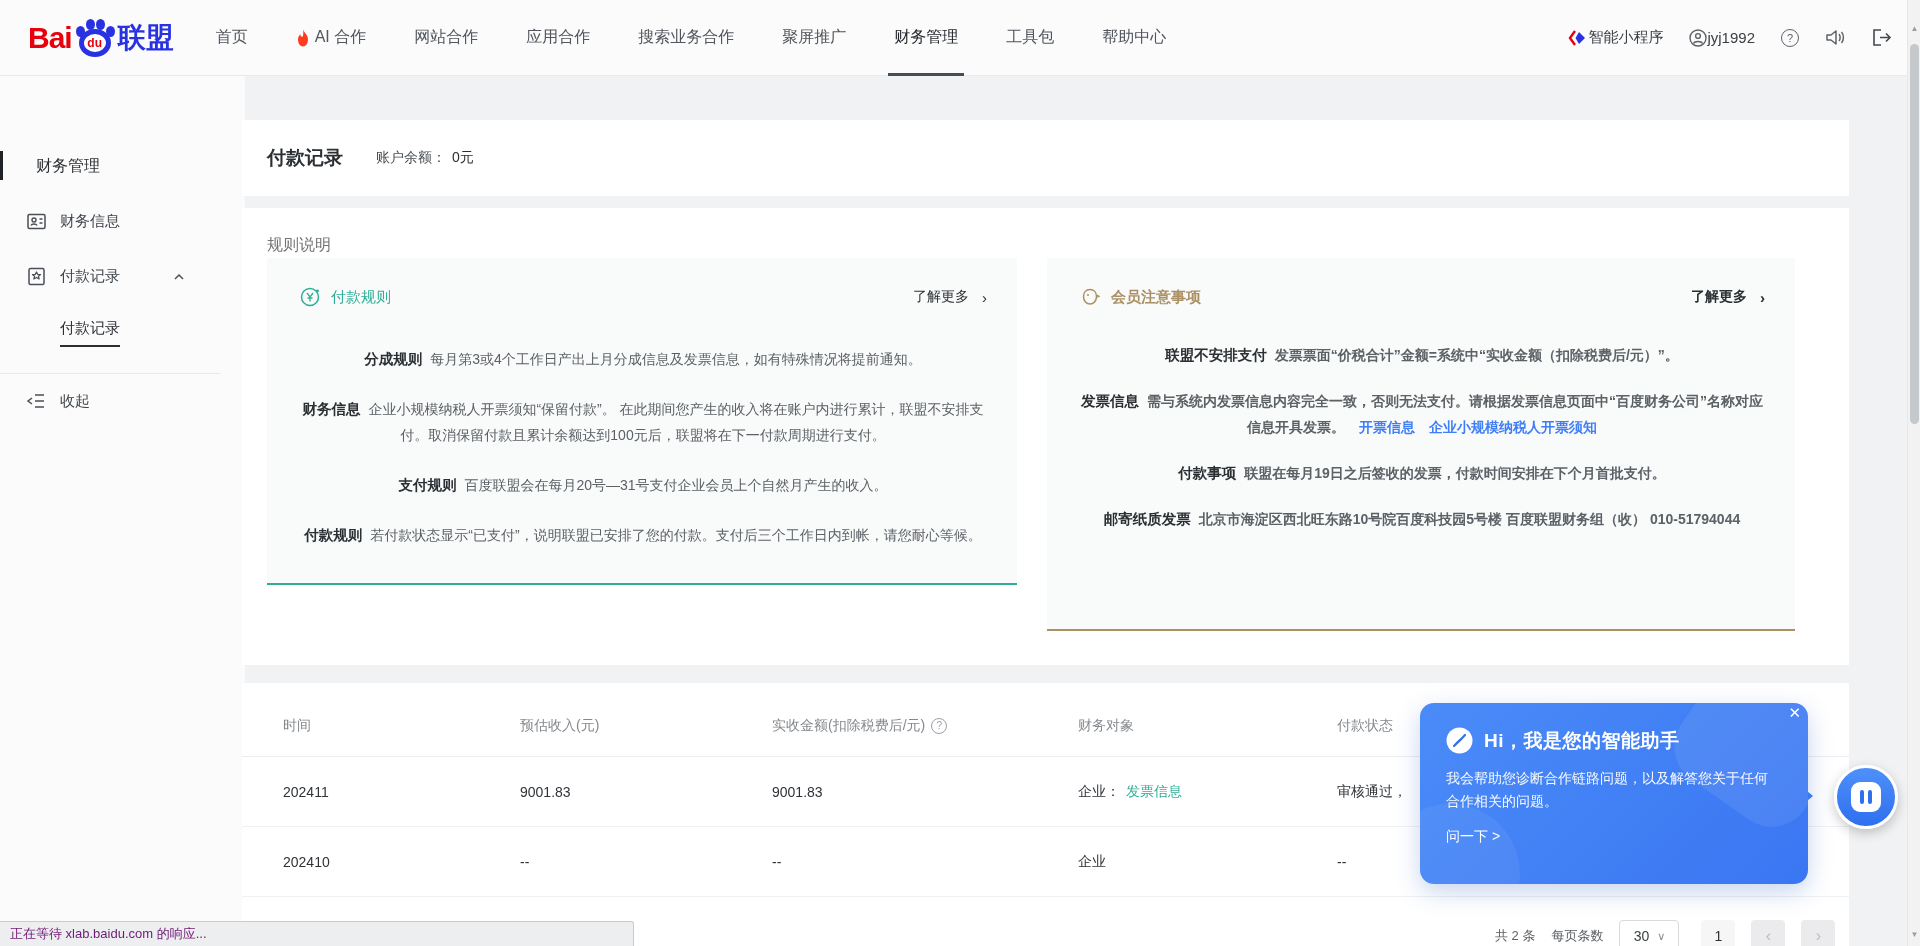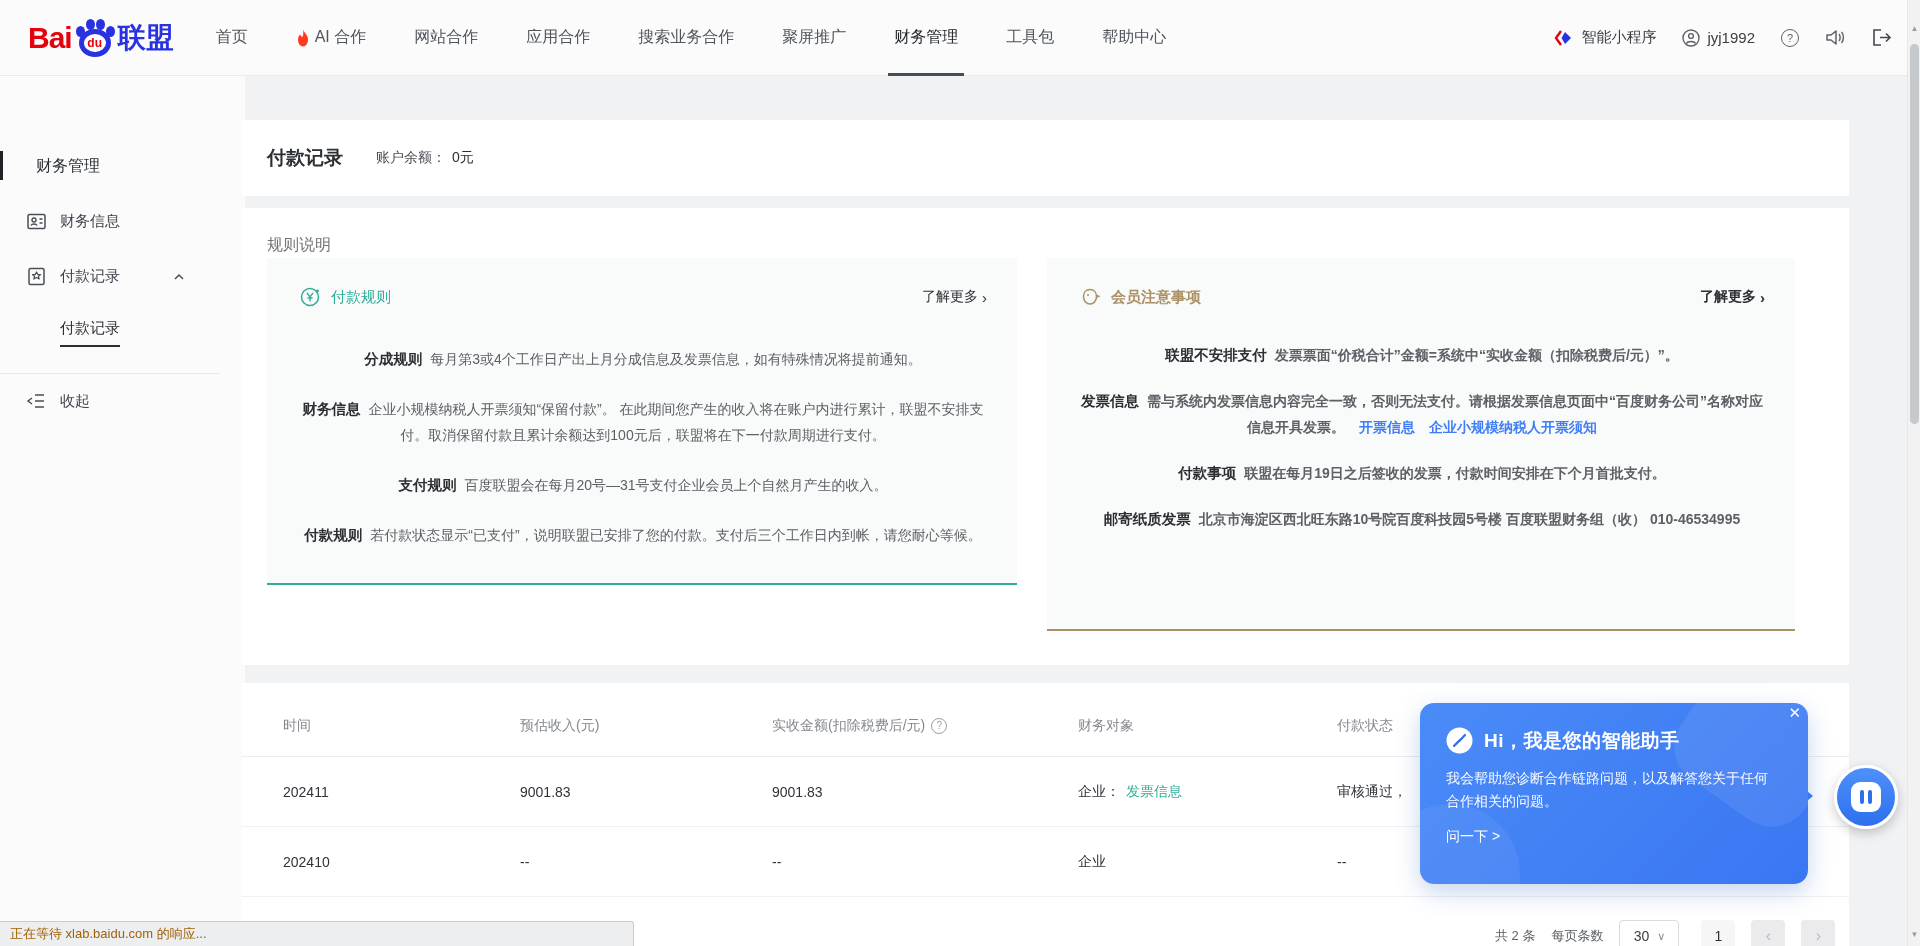--- a/index.html
+++ b/index.html
@@ -32,21 +32,21 @@
   .nav-item {
     position:relative; height:76px; display:flex; align-items:center;
     font-size:16px; color:#51565d; cursor:pointer; white-space:nowrap;
   }
   .nav-item.active { color:#22262b; }
   .nav-item.active::after {
     content:""; position:absolute; left:-6px; right:-6px; bottom:0; height:3px; background:#474d56;
   }
   .flame { width:14px; height:18px; margin-right:5px; }
   .nav-right { margin-left:auto; display:flex; align-items:center; gap:26px; color:#3c4043; font-size:15px; }
-  .nr-group { display:flex; align-items:center; gap:7px; cursor:pointer; }
+  .nr-group { display:flex; align-items:center; cursor:pointer; }
   .circle-q {
     width:18px; height:18px; border:1.5px solid #5f6368; border-radius:50%;
     display:flex; align-items:center; justify-content:center;
     font-size:11px; color:#5f6368; cursor:pointer;
   }
   
   .sidebar { position:absolute; left:0; top:76px; width:245px; bottom:0; background:#fbfbfc; }
   .side-title { position:relative; margin:80px 0 0 36px; font-size:16px; color:#2b2f33; }
   .side-title::before { content:""; position:absolute; left:-36px; top:-5px; width:3px; height:29px; background:#1f2226; }
   .side-item { position:relative; display:flex; align-items:center; margin-top:34px; padding-left:26px; cursor:pointer; color:#3f444a; font-size:15px; }
@@ -68,21 +68,21 @@
   .rules-card { position:absolute; left:242px; top:208px; width:1607px; height:457px; background:#fff; }
   .rules-title { padding:27px 0 0 25px; font-size:16px; color:#737373; }
   .rule-box { position:absolute; top:50px; background:#f9fafa; border-bottom:2px solid #2fae97; }
   .rule-box.left { left:25px; width:750px; height:327px; }
   .rule-box.right { left:805px; width:748px; height:373px; border-bottom-color:#ab9064;font-weight:bold; }
   .rule-head { display:flex; align-items:center; padding:28px 30px 0 32px; }
   .rule-head .rh-icon { width:22px; height:22px; margin-right:10px; }
   .rule-title { font-size:15px; }
   .rule-box.left .rule-title { color:#2fae97; }
   .rule-box.right .rule-title { color:#ab9064; }
-  .rule-more { margin-left:auto; font-size:14px; color:#2b2f33; cursor:pointer; display:flex; align-items:center; gap:4px;text-align:center; }
+  .rule-more { margin-left:auto; font-size:14px; color:#2b2f33; cursor:pointer; display:flex; align-items:center; gap:13px;text-align:center; }
   .rule-more .mchev { font-size:15px; color:#2b2f33; }
   .rule-body { padding:14px 30px 0 32px;text-align:center; }
   .rule-body p { margin-top:24px; font-size:14px; line-height:26px; color:#5c6166; }
   .rule-box.right .rule-body p { margin-top:20px; }
   .rule-body b { color:#2b2f33; font-size:14.5px; margin-right:8px; }
   .inline-link { color:#3f7ef7; text-decoration:none; margin-left:14px; cursor:pointer; }
   
   .table-card { position:absolute; left:242px; top:683px; width:1607px; height:263px; background:#fff; }
   .trow {
     display:grid; grid-template-columns:237px 252px 306px 259px 1fr;
@@ -148,21 +148,21 @@
   .fb-glyph i { display:block; width:4px; height:14px; background:#2e6fee; border-radius:2px; }
   
   .scrollbar { position:absolute; right:0; top:0; width:13px; height:946px; background:#f2f2f3; border-left:1px solid #e6e7e8; z-index:20; }
   .sb-arrow { position:absolute; left:0; width:13px; text-align:center; font-size:8px; color:#9a9da1; cursor:pointer; }
   .sb-up { top:24px; } .sb-down { top:930px; }
   .sb-thumb { position:absolute; left:2px; top:44px; width:9px; height:380px; background:#c6c9cc; border-radius:5px; cursor:pointer; }
   
   .statusbar {
     position:absolute; left:0; top:921px; width:634px; height:25px;
     background:#eceef0; border-top:1px solid #c9cbce; border-right:1px solid #c9cbce;
-    border-top-right-radius:3px; font-size:13px; color:#a16207; line-height:24px; padding-left:10px; z-index:15;
+    border-top-right-radius:3px; font-size:13px; color:#701a75; line-height:24px; padding-left:10px; z-index:15;
   }
   svg { display:block; }
 </style>
 </head>
 <body>
 
 <div class="navbar">
   <div class="logo">
     <span class="logo-bai">Bai</span>
     <span class="paw">
@@ -312,21 +312,21 @@
       <span class="rule-title">会员注意事项</span>
       <span class="rule-more">
         <span>了解更多</span>
           <span class="mchev">›</span>
       </span>
     </div>
     <div class="rule-body">
       <p><b>联盟不安排支付</b><span>发票票面“价税合计”金额=系统中“实收金额（扣除税费后/元）”。</span></p>
       <p><b>发票信息</b><span>需与系统内发票信息内容完全一致，否则无法支付。请根据发票信息页面中“百度财务公司”名称对应信息开具发票。</span><a class="inline-link">开票信息</a><a class="inline-link">企业小规模纳税人开票须知</a></p>
       <p><b>付款事项</b><span>联盟在每月19日之后签收的发票，付款时间安排在下个月首批支付。</span></p>
-      <p><b>邮寄纸质发票</b><span>北京市海淀区西北旺东路10号院百度科技园5号楼 百度联盟财务组（收）  010-46534995</span></p>
+      <p><b>邮寄纸质发票</b><span>北京市海淀区西北旺东路10号院百度科技园5号楼 百度联盟财务组（收）  010-51794044</span></p>
     </div>
   </div>
 </div>
 
 <div class="table-card">
   <div class="trow head">
     <span class="cell">时间</span>
     <span class="cell">预估收入(元)</span>
     <span class="cell">
       <span>实收金额(扣除税费后/元)</span>

